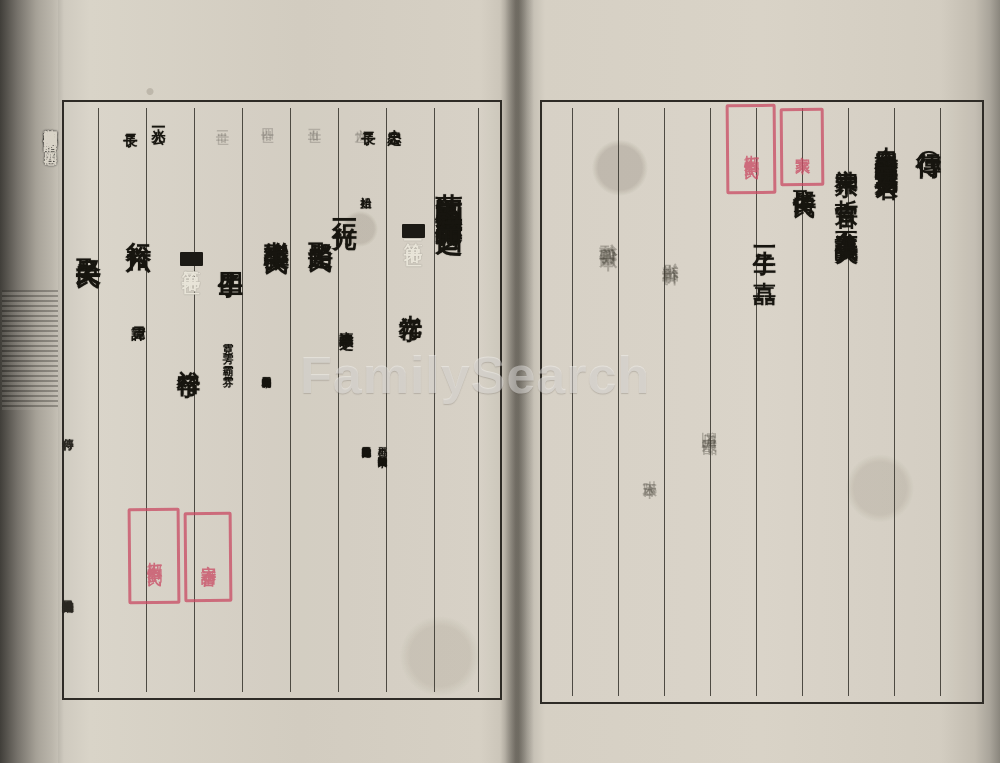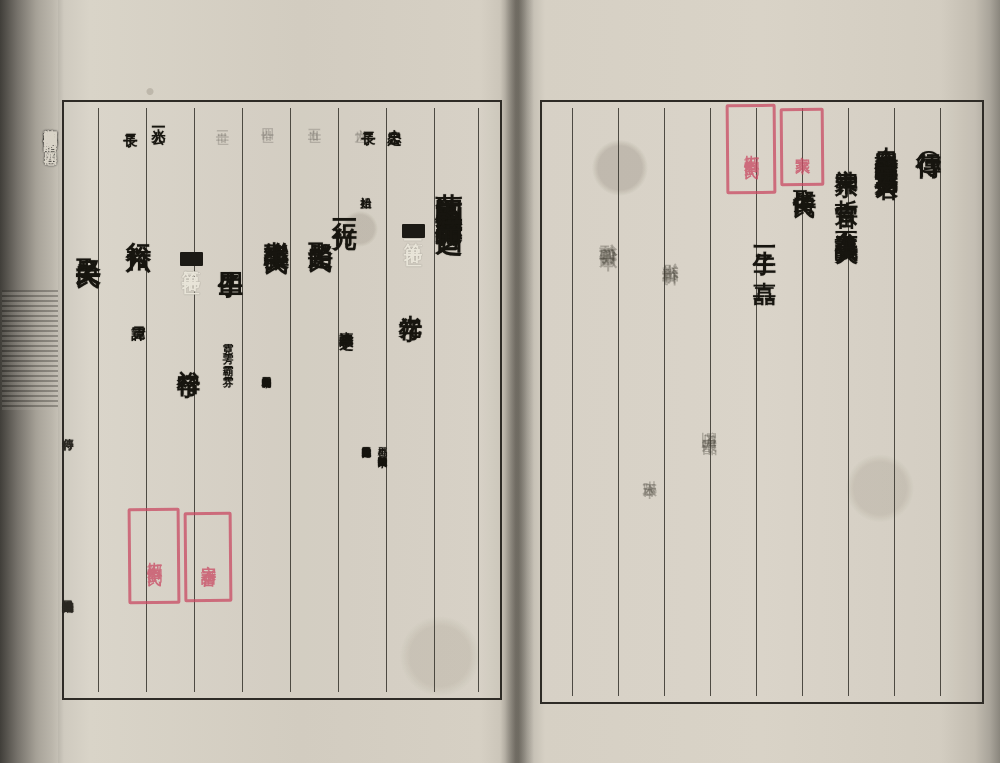--- a/index.html
+++ b/index.html
@@ -281,13 +281,14 @@
     <span class="sealtext">椒石劉氏</span>
   </div>
   <div class="seal sq" style="left:184px; top:512px; width:42px; height:84px;">
     <span class="sealtext">宗譜會</span>
   </div>
 
   <div class="vtext t-small" style="left:44px; top:118px; color:#d8d3c7; text-shadow:0 0 2px rgba(0,0,0,.8);">蘭江椒石劉氏宗譜　卷四</div>
   <div class="vtext t-tiny" style="left:62px; top:430px; color:#2a2721;">行傳</div>
   <div class="vtext t-tiny" style="left:62px; top:592px; color:#2a2721;">光緒辛巳重鐫</div>
 
+  <div class="watermark">FamilySearch</div>
 </div>
 
 </body></html>

